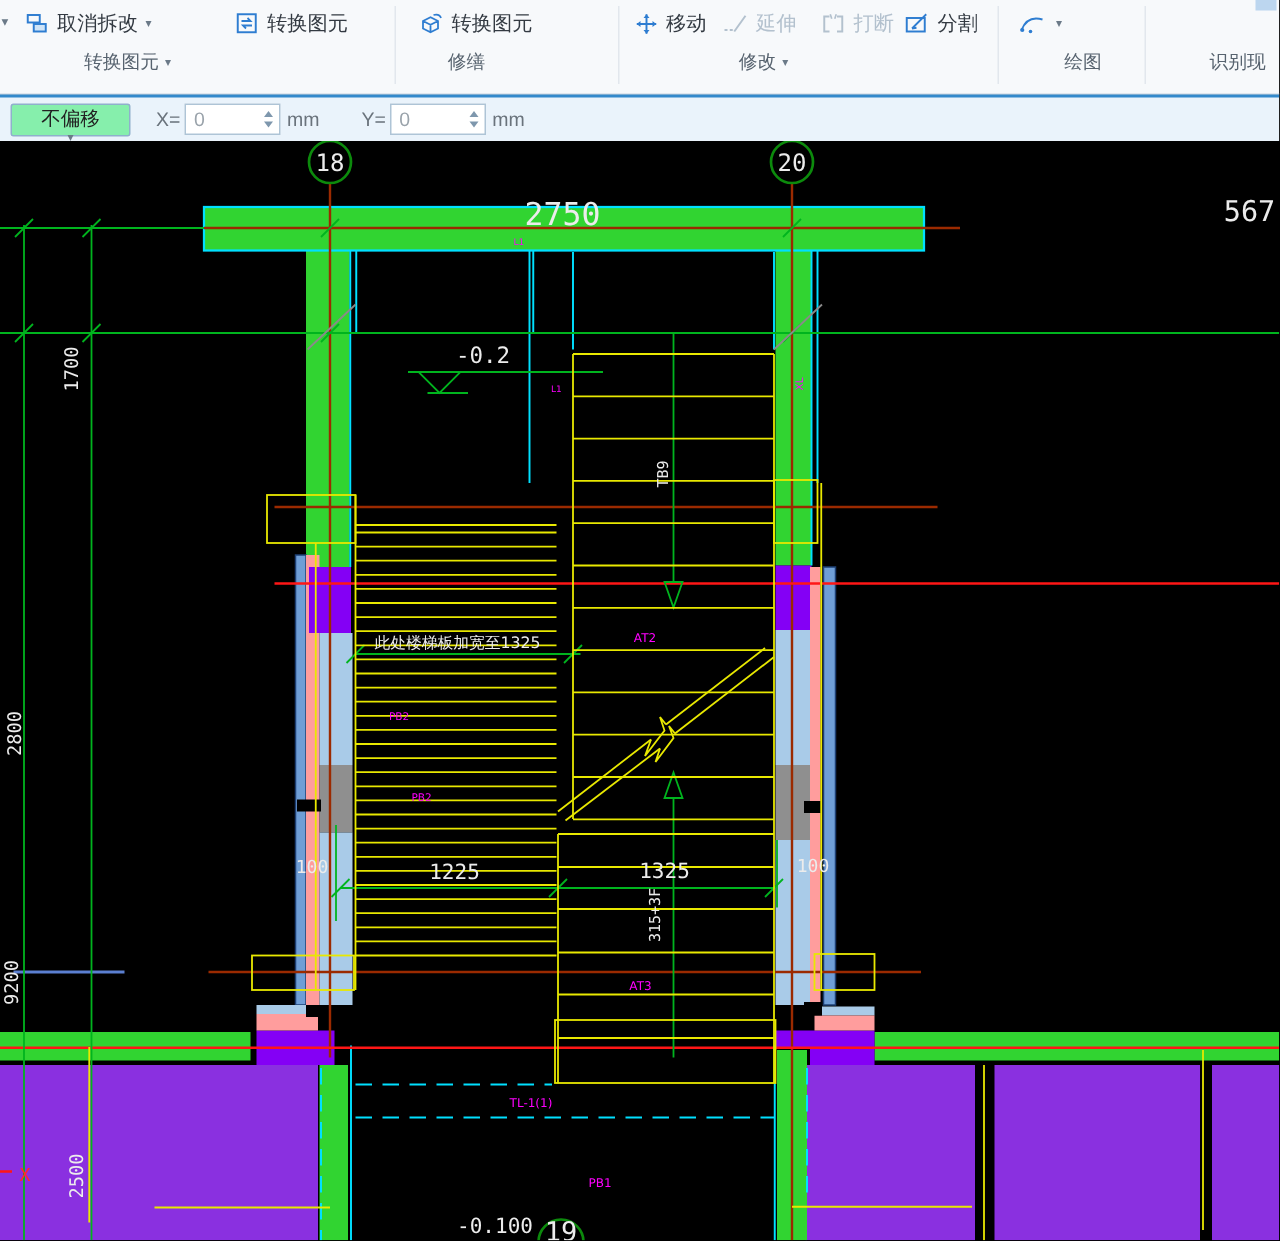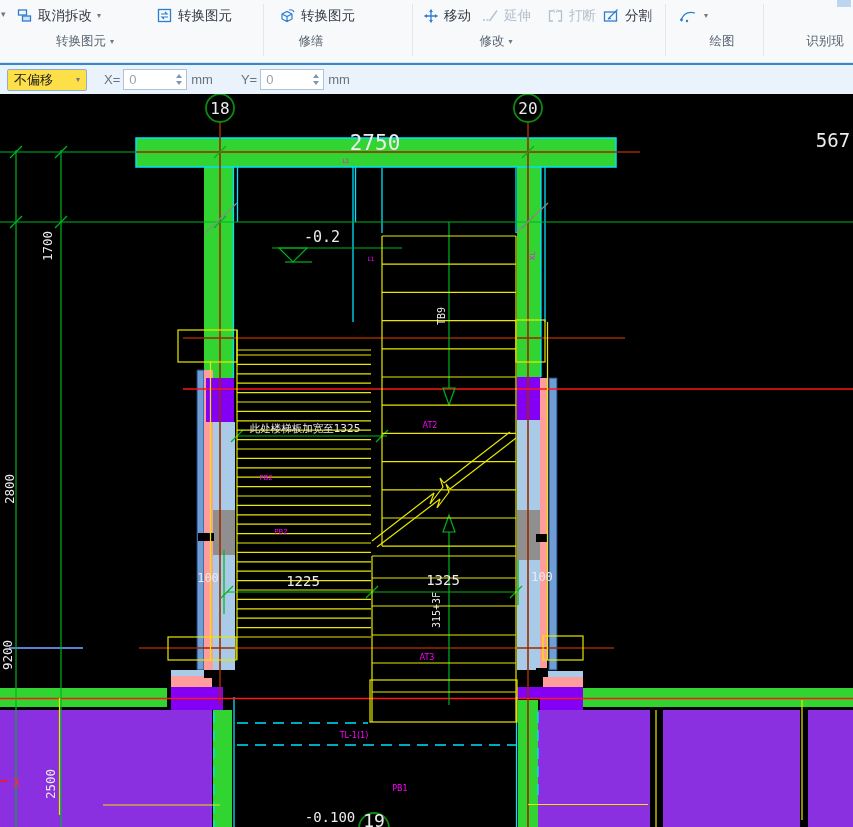--- a/index.html
+++ b/index.html
@@ -14,23 +14,23 @@
   .tb-btn .ic{flex:0 0 auto;}
   .tb-group{position:absolute;top:33px;font-size:12.5px;color:#57636f;display:flex;
             align-items:center;justify-content:center;gap:4px;white-space:nowrap;}
   .vsep{position:absolute;top:4px;width:1px;height:52px;background:#e2e7ed;}
   .caret{font-size:8px;color:#6b7a88;line-height:1;}
   .edge-caret{position:absolute;left:1px;top:9px;font-size:9px;color:#6b7a88;}
   .frag{position:absolute;right:2px;top:0;width:14px;height:7px;background:#bcd6ef;}
   
   .offset-bar{position:absolute;top:63px;left:0;width:853px;height:29px;background:#eaf3fb;
               border-top:2px solid #3389cb;display:flex;align-items:center;z-index:3;}
-  .combo{margin-left:7px;width:80px;height:22px;background:#fde047;border:1px solid #8fb0cc;
+  .combo{margin-left:7px;width:80px;height:22px;background:#86efac;border:1px solid #8fb0cc;
          border-radius:2px;display:flex;align-items:center;justify-content:space-between;
-         padding:0 6px;font-size:13px;color:#222;box-sizing:border-box;}
+         padding:0 6px;font-size:13px;color:#222;box-sizing:border-box;flex-direction:column;}
   .ob-label{margin-left:17px;font-size:13px;color:#6a737c;}
   .spin{margin-left:3px;width:64px;height:21px;background:#fff;border:1px solid #aec4d6;
         display:flex;align-items:center;box-sizing:border-box;}
   .spin-val{flex:1;font-size:13px;color:#9aa3ab;padding-left:5px;}
   .spin-arrows{width:14px;height:100%;display:flex;flex-direction:column;align-items:center;
                justify-content:center;gap:3px;}
   .tri-up{width:0;height:0;border-left:3.5px solid transparent;border-right:3.5px solid transparent;
           border-bottom:4px solid #7e97ad;}
   .tri-down{width:0;height:0;border-left:3.5px solid transparent;border-right:3.5px solid transparent;
             border-top:4px solid #7e97ad;}
@@ -142,21 +142,21 @@
     <div class="vsep" style="left:763px"></div>
     <div class="frag"></div>
 
     <div class="tb-group" style="left:40px;width:90px">
       <span>转换图元</span>
       <span class="caret">▾</span>
     </div>
     <div class="tb-group" style="left:273px;width:76px">
       <span>修缮</span>
     </div>
-    <div class="tb-group" style="left:451px;width:90px">
+    <div class="tb-group" style="left:464px;width:90px">
       <span>修改</span>
       <span class="caret">▾</span>
     </div>
     <div class="tb-group" style="left:692px;width:60px">
       <span>绘图</span>
     </div>
     <div class="tb-group" style="left:785px;width:80px">
       <span>识别现</span>
     </div>
   </div>

